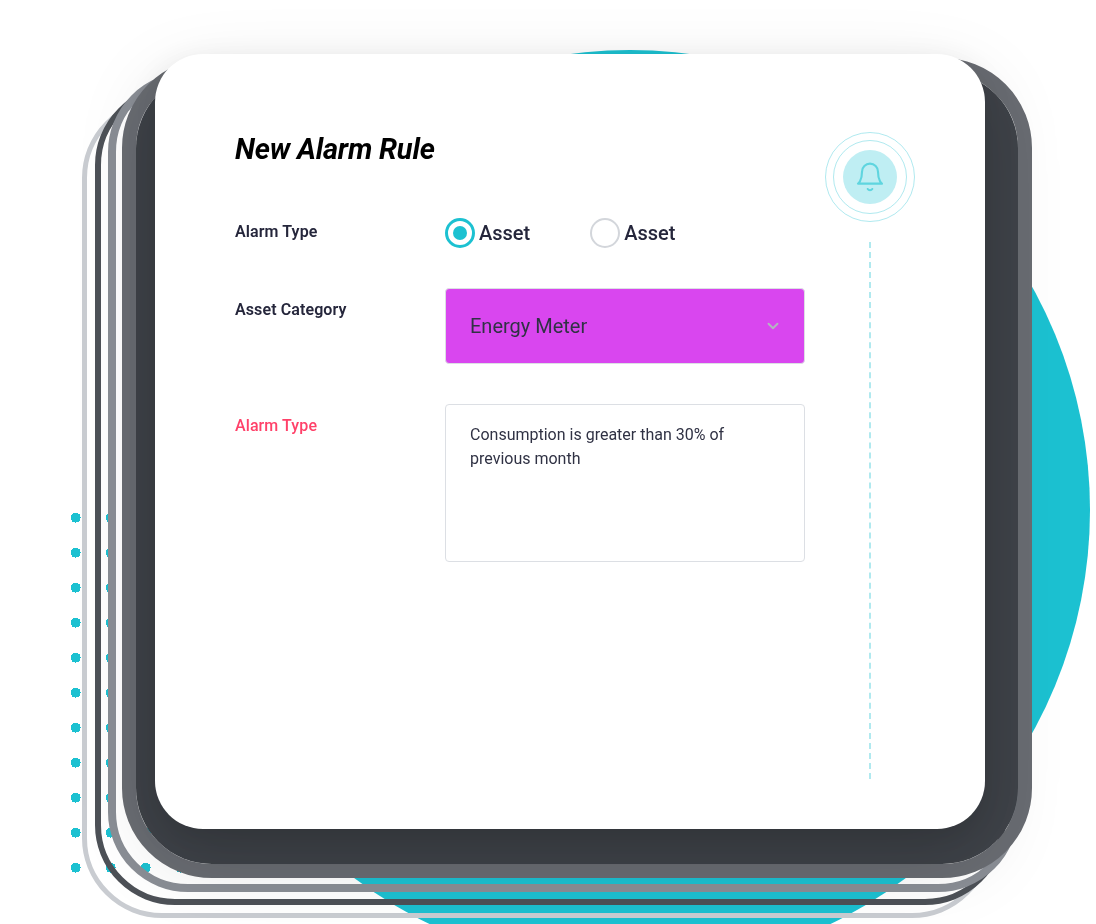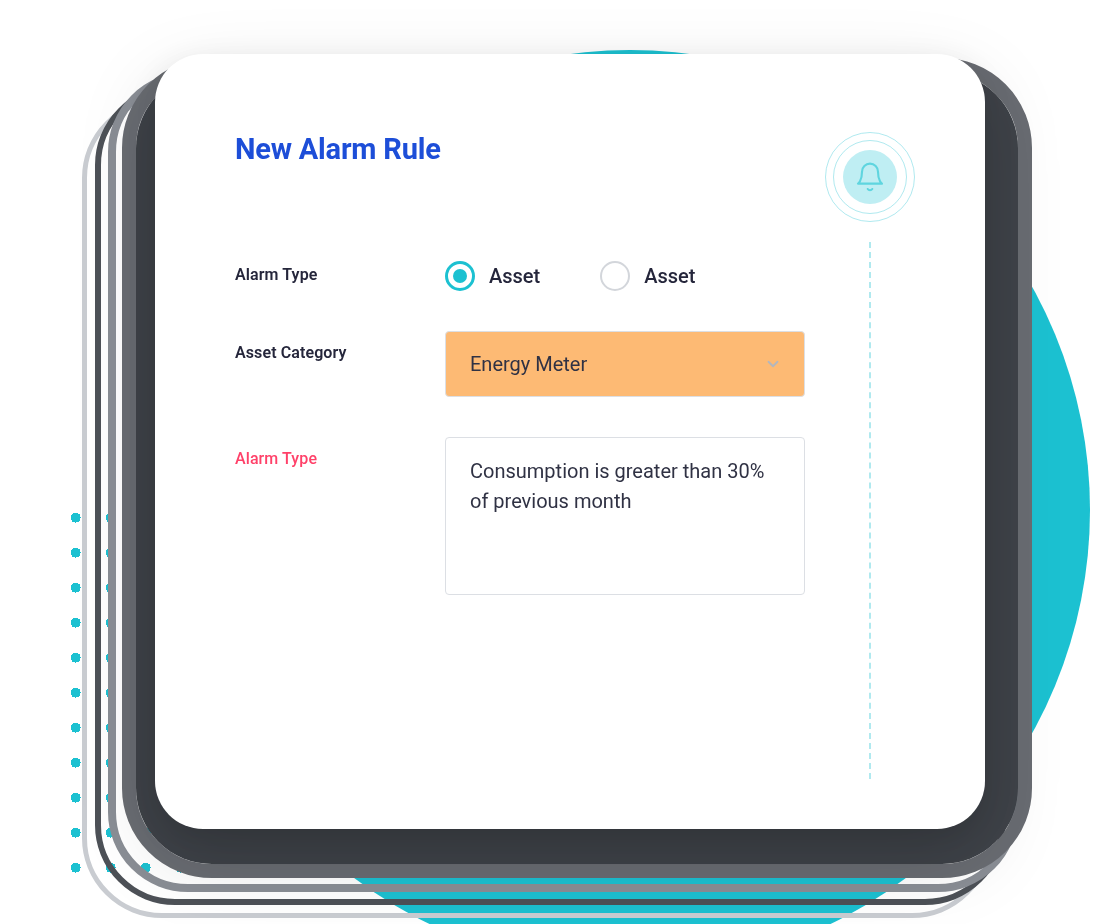--- a/index.html
+++ b/index.html
@@ -74,23 +74,24 @@
   }
 
   .form-col {
     flex: 1 1 auto;
     min-width: 0;
   }
 
   .title {
     font-size: 29px;
     font-weight: 700;
-    color: #1d4ed8;
-    margin-bottom: 87px;
+    color: #000000;
+    margin-bottom: 44px;
     letter-spacing: -0.2px;
+    font-style: italic;
   }
 
   .row {
     display: flex;
     align-items: flex-start;
     margin-bottom: 40px;
   }
 
   .label {
     flex: 0 0 210px;
@@ -109,21 +110,21 @@
 
   
   .radio-group {
     display: flex;
     gap: 60px;
     padding-top: 8px;
   }
   .radio-item {
     display: flex;
     align-items: center;
-    gap: 14px;
+    gap: 4px;
     cursor: pointer;
   }
   .radio-outer {
     width: 30px; height: 30px; border-radius: 50%;
     display: flex; align-items: center; justify-content: center;
     flex-shrink: 0;
   }
   .radio-outer.selected { border: 3px solid #1cc1d1; }
   .radio-outer.unselected { border: 2px solid #d3d6db; }
   .radio-inner {
@@ -132,45 +133,45 @@
   }
   .radio-label {
     font-size: 20px;
     color: #25263b;
     font-weight: 500;
   }
 
   .select-box {
     border: 1px solid #dcdfe4;
     border-radius: 4px;
-    height: 66px;
+    height: 76px;
     display: flex;
     align-items: center;
     justify-content: space-between;
     padding: 0 22px 0 24px;
     cursor: pointer;
-    background: #fdba74;
+    background: #d946ef;
   }
   .select-value {
     font-size: 20px;
     color: #303244;
     font-weight: 400;
   }
   .chevron {
     width: 18px; height: 18px;
     flex-shrink: 0;
   }
   .chevron svg { display: block; }
 
   .textarea-box {
     border: 1px solid #dcdfe4;
     border-radius: 4px;
     min-height: 158px;
     padding: 18px 24px;
-    font-size: 20px;
+    font-size: 16px;
     color: #303244;
     line-height: 1.5;
     background: #fff;
   }
 
   
   .bell-col {
     flex: 0 0 90px;
     display: flex;
     flex-direction: column;

